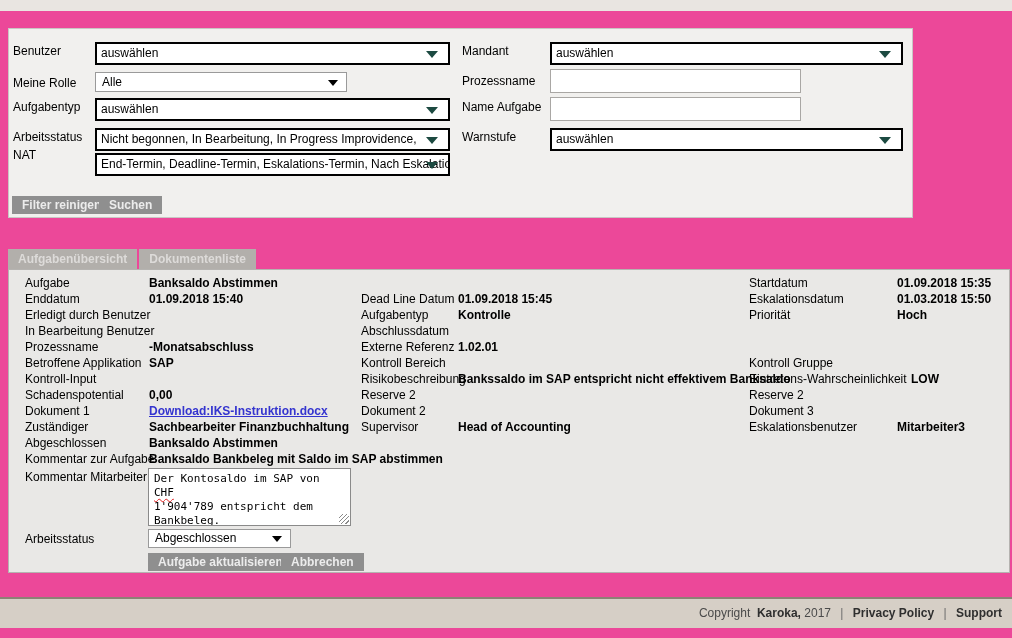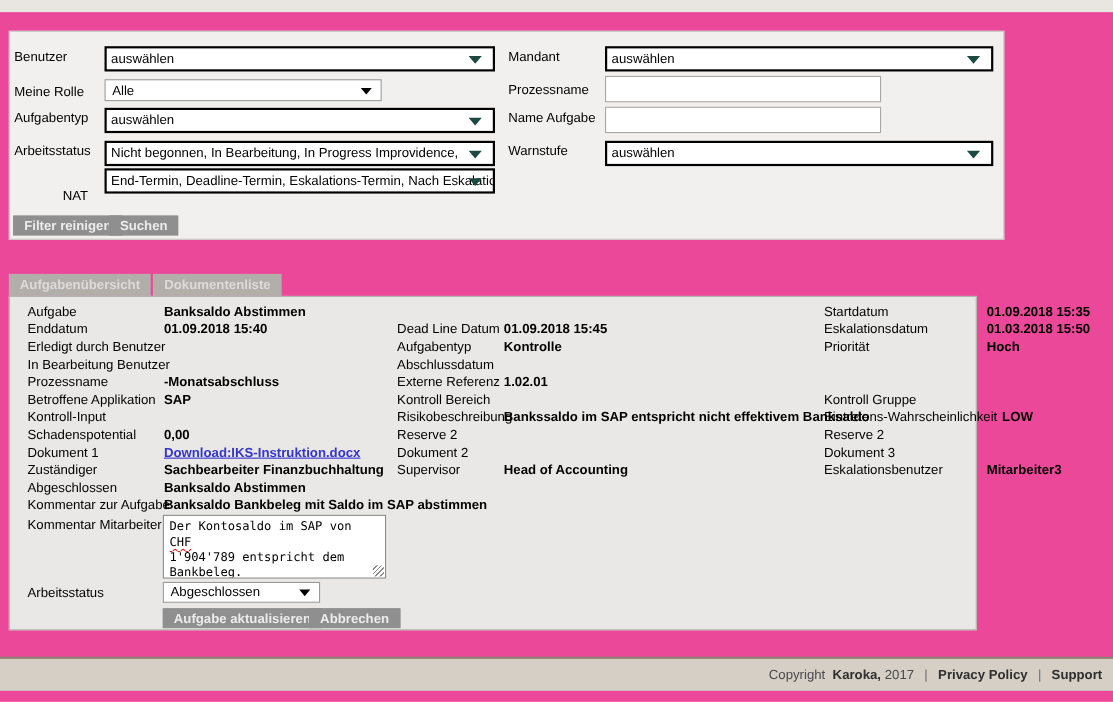--- a/index.html
+++ b/index.html
@@ -31,21 +31,21 @@
           color:#ececec; font-weight:bold; font-size:12px; line-height:16px;
           padding:0 9px; cursor:pointer; font-family:"Liberation Sans", sans-serif; }
 
   
   .tabs { position:absolute; left:8px; top:249px; display:flex; }
   .tab { height:20px; line-height:20px; padding:0 10px; font-size:12px; font-weight:bold;
          background:#b2afab; color:#dddbd9; margin-right:2px; cursor:pointer; white-space:nowrap; }
   .tab.active { background:#868686; color:#ffffff; }
 
   
-  .detail { position:absolute; left:8px; top:269px; width:880px; height:304px;
+  .detail { position:absolute; left:8px; top:269px; width:1002px; height:304px;
             background:#e9e8e6; border:1px solid #b5b3b0; }
   .dl { position:absolute; font-size:12px; color:#000; white-space:nowrap; }
   .dv { position:absolute; font-size:12px; color:#000; font-weight:bold; white-space:nowrap; }
   .dv a { color:#3434cf; font-weight:bold; text-decoration:underline; cursor:pointer; }
 
   .commentbox { position:absolute; left:139px; top:198px; width:203px; height:58px;
                 background:#fff; border:1px solid #8a8a8a;
                 font-family:"DejaVu Sans Mono", monospace; font-size:11px; line-height:14px;
                 color:#000; padding:3px 5px; overflow:hidden; }
   .commentbox .grip { position:absolute; right:1px; bottom:1px; width:10px; height:10px;
@@ -92,21 +92,21 @@
       <span>auswählen</span>
       <span class="arr"></span>
     </div>
 
     <div class="flabel" style="left:4px; top:101px;">Arbeitsstatus</div>
     <div class="msel" style="left:86px; top:99px; width:355px;">
       <span>Nicht begonnen, In Bearbeitung, In Progress Improvidence,</span>
       <span class="arr"></span>
     </div>
 
-    <div class="flabel" style="left:4px; top:142px;margin-left:44px;">NAT</div>
+    <div class="flabel" style="left:4px; top:119px;">NAT</div>
     <div class="msel" style="left:86px; top:124px; width:355px;">
       <span>End-Termin, Deadline-Termin, Eskalations-Termin, Nach Eskalations-</span>
       <span class="arr"></span>
     </div>
 
     <div class="flabel" style="left:453px; top:15px;">Mandant</div>
     <div class="msel" style="left:541px; top:13px; width:353px;">
       <span>auswählen</span>
       <span class="arr"></span>
     </div>

